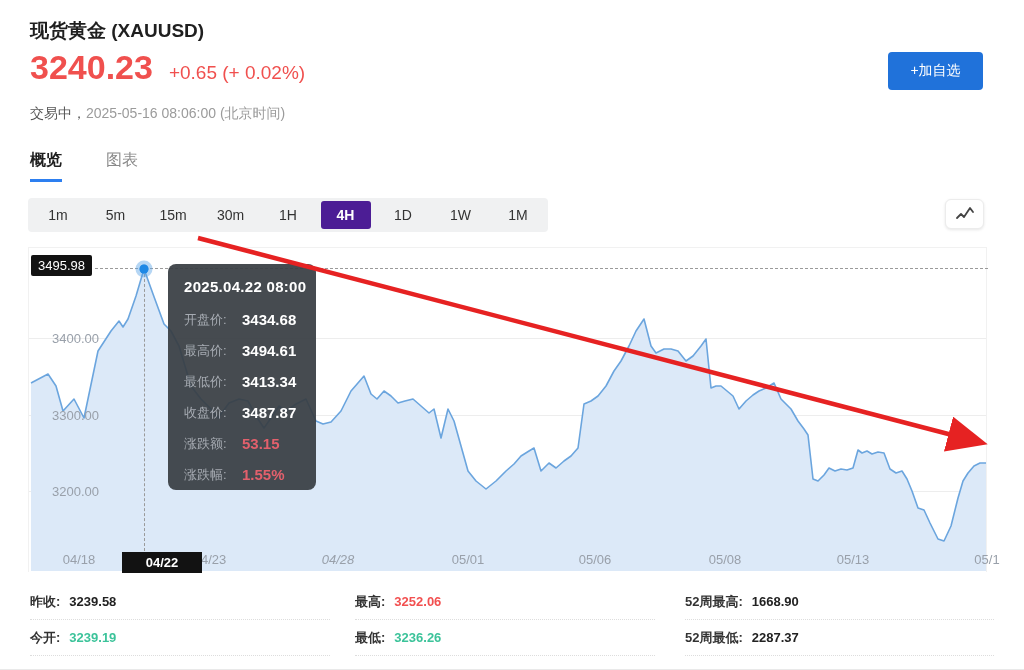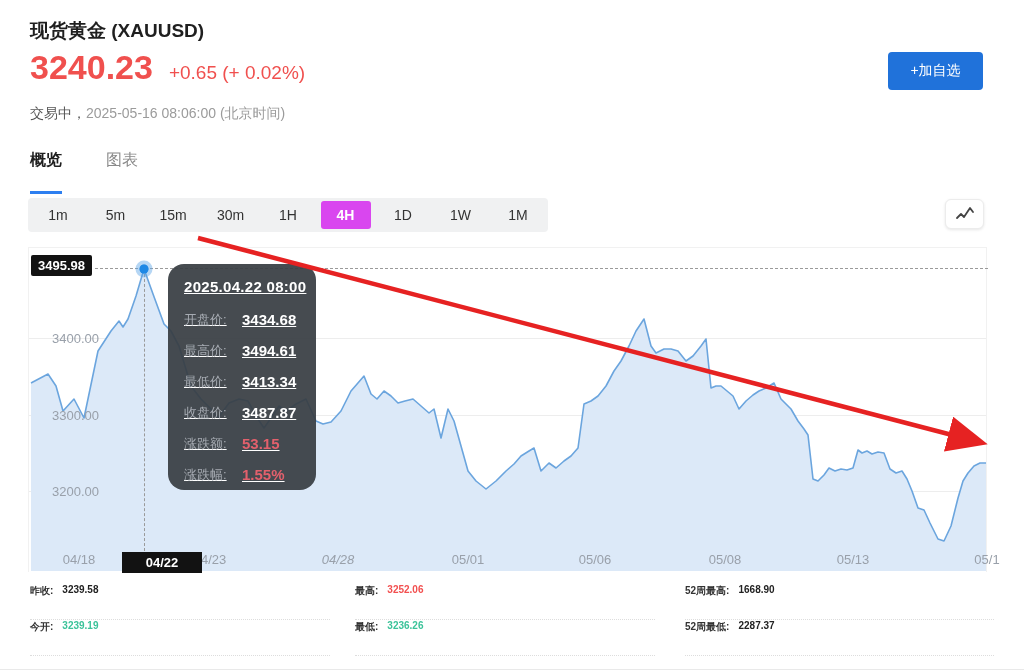--- a/index.html
+++ b/index.html
@@ -10,58 +10,58 @@
   .title { position:absolute; left:30px; top:18px; font-size:19px; font-weight:700; color:#1f1f1f; }
   .price-row { position:absolute; left:30px; top:48px; display:flex; align-items:baseline; gap:16px; }
   .price { font-size:34px; font-weight:700; color:#f0504e; }
   .change { font-size:19px; color:#f0504e; }
   .status-row { position:absolute; left:30px; top:105px; font-size:14px; color:#555; }
   .status-row .time { color:#9b9b9b; }
   .add-btn { position:absolute; left:888px; top:52px; width:95px; height:38px; background:#2072da; color:#fff; font-size:14px; border:none; border-radius:4px; cursor:pointer; }
 
   
   .tabs { position:absolute; left:30px; top:150px; display:flex; gap:44px; font-size:16px; }
-  .tab { color:#8a8a8a; padding-bottom:20px; cursor:pointer; }
+  .tab { color:#8a8a8a; padding-bottom:8px; cursor:pointer; }
   .tab.active { color:#1f1f1f; font-weight:700; border-bottom:3px solid #2d7ff0; }
 
   
   .interval-bar { position:absolute; left:28px; top:198px; width:520px; height:34px; background:#f0f1f2; border-radius:4px; display:flex; align-items:center; justify-content:space-between; padding:0 5px; }
   .interval { min-width:50px; height:28px; line-height:28px; text-align:center; font-size:14px; color:#333; border-radius:3px; cursor:pointer; }
-  .interval.active { background:#d946ef; color:#fff; font-weight:600; }
+  .interval.active { background:#4c1d95; color:#fff; font-weight:600; }
   .chart-type-btn { position:absolute; left:945px; top:199px; width:39px; height:30px; background:#fff; border:1px solid #ececec; border-radius:6px; box-shadow:0 1px 3px rgba(0,0,0,0.10); display:flex; align-items:center; justify-content:center; cursor:pointer; }
 
   
   .chart { position:absolute; left:28px; top:247px; width:959px; height:325px; border-top:1px solid #f1f1f1; border-left:1px solid #f1f1f1; border-right:1px solid #f1f1f1; }
   #chart-svg { position:absolute; left:0; top:0; z-index:1; overflow:visible; }
   .gridline { position:absolute; left:0; right:0; height:1px; background:#ededed; z-index:0; }
   .y-label { position:absolute; left:23px; transform:translateY(-50%); font-size:13px; color:#99a0aa; z-index:2; }
   .x-label { position:absolute; bottom:5px; transform:translateX(-50%); font-size:13px; color:#99a0aa; z-index:2; white-space:nowrap; }
   .hline-dash { position:absolute; border-top:1px dashed #9a9a9a; z-index:2; }
   .vline-dash { position:absolute; border-left:1px dashed #9a9a9a; width:0; z-index:2; }
-  .price-tag { position:absolute; background:#121212; color:#fff; font-size:13px; font-weight:700; padding:3px 7px; border-radius:2px; z-index:3; }
+  .price-tag { position:absolute; background:#121212; color:#fff; font-size:13px; font-weight:400; padding:3px 7px; border-radius:2px; z-index:3; }
   .date-tag { position:absolute; background:#121212; color:#fff; font-size:13px; font-weight:700; width:80px; text-align:center; padding:3px 0; z-index:3; }
   .dot { position:absolute; width:9px; height:9px; background:#1e88e5; border:4px solid rgba(90,165,230,0.45); border-radius:50%; transform:translate(-50%,-50%); z-index:3; background-clip:padding-box; box-sizing:content-box; }
   .dot::after { content:""; position:absolute; inset:0; border-radius:50%; background:#1e88e5; }
 
-  .tooltip { position:absolute; left:139px; top:16px; width:148px; height:226px; background:rgba(56,61,67,0.93); border-radius:16px; z-index:4; padding:14px 0 0 16px; color:#fff;text-decoration:underline; }
+  .tooltip { position:absolute; left:139px; top:16px; width:148px; height:226px; background:rgba(56,61,67,0.93); border-radius:8px; z-index:4; padding:14px 0 0 16px; color:#fff; }
   .tooltip-title { font-size:15px; font-weight:600; margin-bottom:9px; letter-spacing:0.3px; }
   .t-row { display:flex; align-items:center; height:31px; }
   .t-label { width:58px; font-size:13px; color:#a6abb2; }
   .t-val { font-size:15px; font-weight:700; }
   .c-white { color:#fff; } .c-red { color:#e2606c; }
   .stat-red { color:#f25050 !important; } .stat-green { color:#3cc39a !important; } .stat-dark { color:#222 !important; }
 
   #arrow-svg { position:absolute; left:0; top:0; z-index:5; overflow:visible; pointer-events:none; }
 
   
   .stats { position:absolute; left:30px; top:584px; width:964px; display:flex; }
   .stat-col:nth-child(1) { width:300px; margin-right:25px; }
   .stat-col:nth-child(2) { width:300px; margin-right:30px; }
   .stat-col:nth-child(3) { width:309px; }
-  .stat-row { height:36px; display:flex; border-bottom:1px dotted #ddd; font-size:10px; }
+  .stat-row { height:36px; display:flex; align-items:center; border-bottom:1px dotted #ddd; font-size:13px; }
   .stat-label { color:#333; font-weight:600; margin-right:9px; }
   .stat-val { font-weight:700; }
 </style>
 </head>
 <body>
 
 <div class="page">
 
   <div class="title">现货黄金 (XAUUSD)</div>
 

